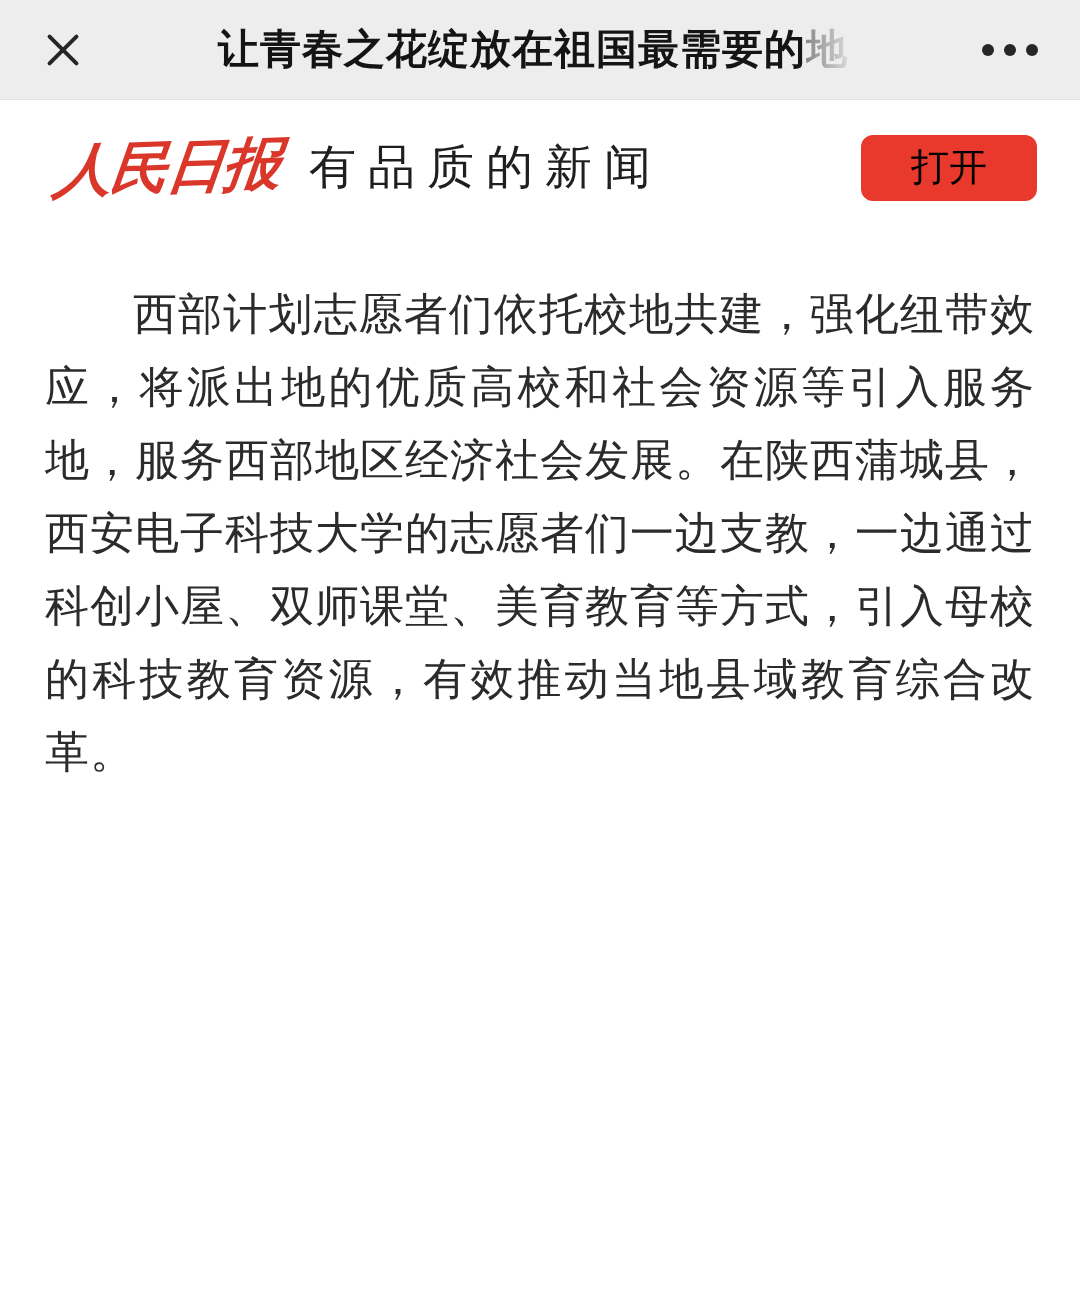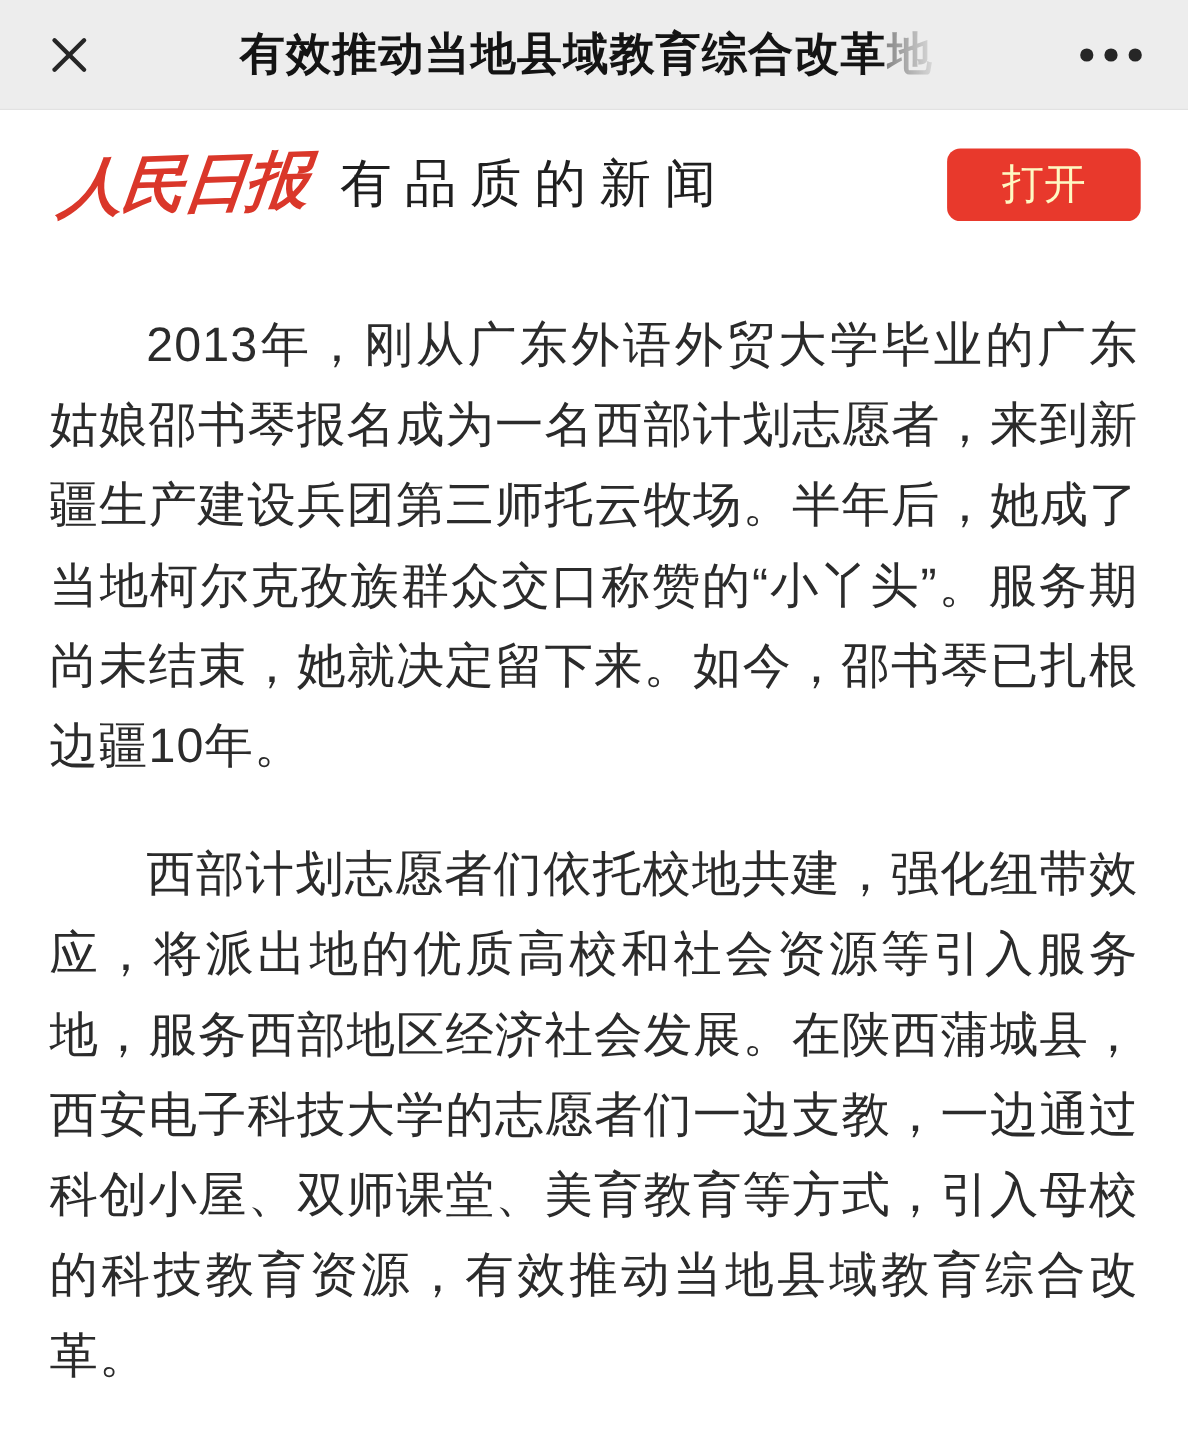--- a/index.html
+++ b/index.html
@@ -50,21 +50,21 @@
     letter-spacing: -2px; white-space: nowrap; flex: 0 0 auto;
   }
   .tagline {
     font-family: "Liberation Serif", "DejaVu Serif", serif;
     font-size: 47px; font-weight: 400; color: #1f1f1f;
     letter-spacing: 12px; margin-left: 30px; white-space: nowrap; flex: 0 0 auto;
   }
   .banner-spacer { flex: 1; }
   .open-btn {
     flex: 0 0 auto; width: 176px; height: 66px; border: none; border-radius: 12px;
-    background: #e8392c; color: #fef9c3; font-size: 38px;
+    background: #e8392c; color: #000000; font-size: 38px;
     font-family: Liberation Sans, sans-serif;
     display: flex; align-items: center; justify-content: center; cursor: pointer;
   }
 
   
   .article {
     padding: 42px 45px 0 45px; background: #ffffff;
   }
   .article p {
     font-size: 44px; line-height: 73px; letter-spacing: 1px; color: #2b2b2b;
@@ -75,32 +75,31 @@
 </style>
 </head>
 <body>
 
 <header class="titlebar">
   <div class="close-btn">
     <span class="bar b1"></span>
     <span class="bar b2"></span>
   </div>
   <div class="page-title">
-    <span>有效推动当地县域教育综合改革</span><span class="title-fade">地</span>
+    <span>让青春之花绽放在祖国最需要的</span><span class="title-fade">地</span>
   </div>
   <div class="more-btn">
     <span class="dot"></span>
       <span class="dot"></span>
       <span class="dot"></span>
   </div>
 </header>
 
 <div class="banner">
   <div class="logo">人民日报</div>
   <div class="tagline">有品质的新闻</div>
   <div class="banner-spacer"></div>
   <button class="open-btn">打开</button>
 </div>
 
 <main class="article">
-  <p>2013年，刚从广东外语外贸大学毕业的广东姑娘邵书琴报名成为一名西部计划志愿者，来到新疆生产建设兵团第三师托云牧场。半年后，她成了当地柯尔克孜族群众交口称赞的“小丫头”。服务期尚未结束，她就决定留下来。如今，邵书琴已扎根边疆10年。</p>
   <p>西部计划志愿者们依托校地共建，强化纽带效应，将派出地的优质高校和社会资源等引入服务地，服务西部地区经济社会发展。在陕西蒲城县，西安电子科技大学的志愿者们一边支教，一边通过科创小屋、双师课堂、美育教育等方式，引入母校的科技教育资源，有效推动当地县域教育综合改革。</p>
 </main>
 
 </body></html>

